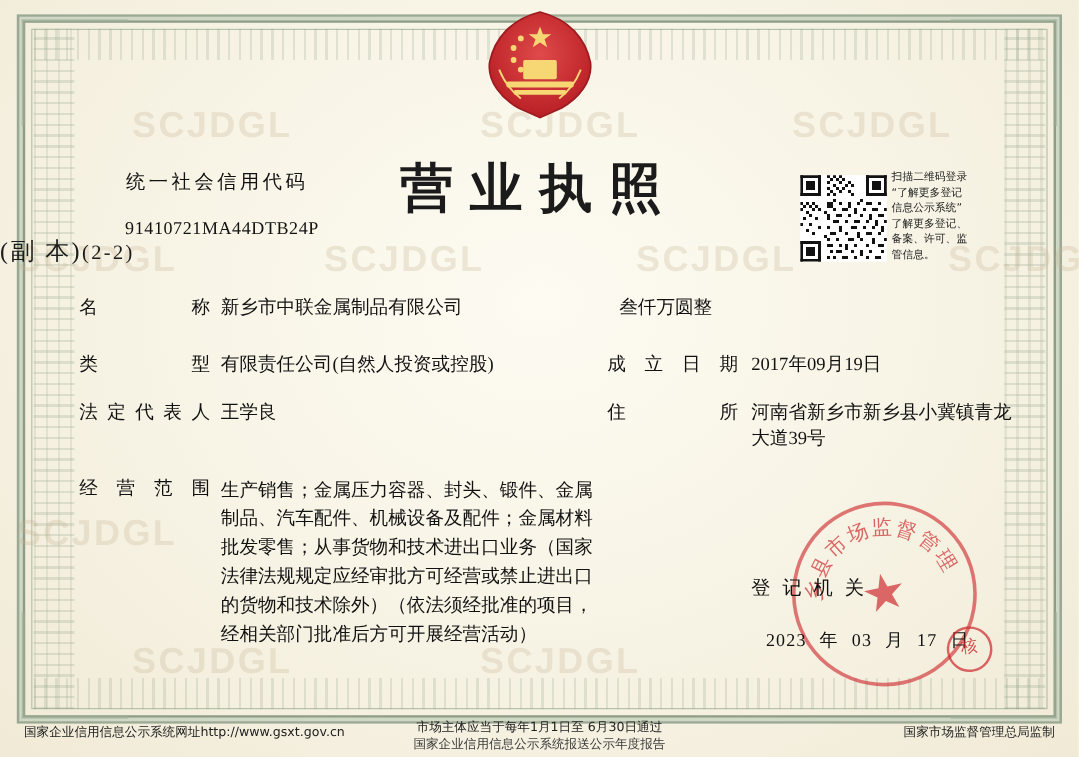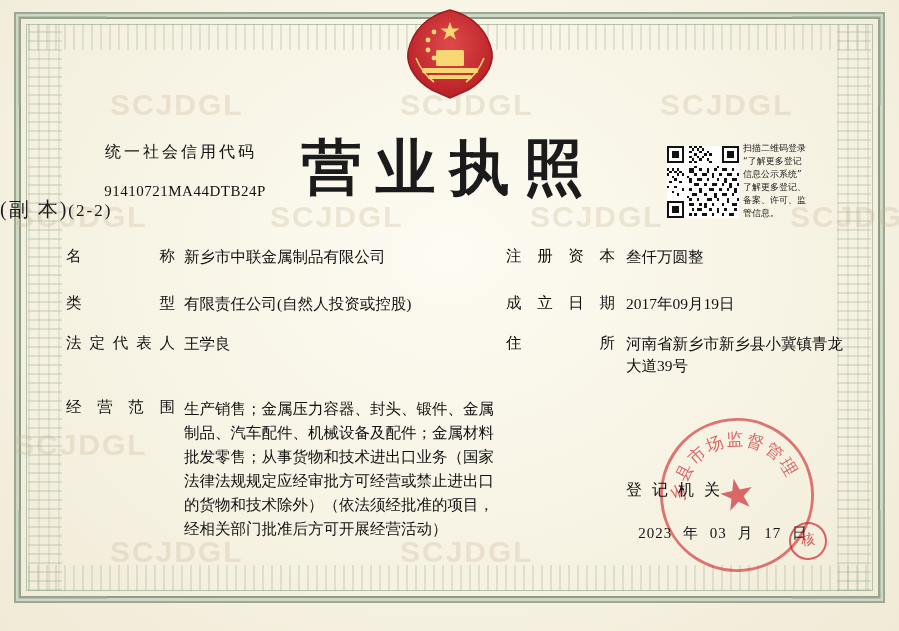--- a/index.html
+++ b/index.html
@@ -72,21 +72,21 @@
 
   
   .emblem{
     position:absolute;left:50%;transform:translateX(-50%);top:6px;
     width:108px;height:96px;
   }
 
   
   .title{
     position:absolute;left:0;right:0;top:128px;text-align:center;
-    font-size:60px;font-weight:bold;letter-spacing:14px;color:#1b1b1b;
+    font-size:44px;font-weight:bold;letter-spacing:14px;color:#1b1b1b;
     font-family:"DejaVu Serif",serif;
   }
   .subtitle{
     position:absolute;left:0;right:0;top:196px;
     font-size:20px;color:#1b1b1b;letter-spacing:2px;
   }
   .subtitle .num{font-size:17px;}
 
   
   .credit{
@@ -370,21 +370,20 @@
   </div>
 
   <div class="fields">
 
     <div class="rowpair">
       <div class="col-left" style="display:flex;">
         <div class="lbl">名　　称</div>
         <div class="val">新乡市中联金属制品有限公司</div>
       </div>
       <div class="col-right" style="display:flex;">
-        <div class="lbl-r">注册资本</div>
         <div class="val-r">叁仟万圆整</div>
       </div>
     </div>
 
     <div class="rowpair" style="margin-top:25px;">
       <div class="col-left" style="display:flex;">
         <div class="lbl">类　　型</div>
         <div class="val">有限责任公司(自然人投资或控股)</div>
       </div>
       <div class="col-right" style="display:flex;">
@@ -431,14 +430,22 @@
     <span>2023</span>
     <span>年</span>
     <span>03</span>
     <span>月</span>
     <span>17</span>
     <span>日</span>
   </div>
 
   <div class="stamp-small">核</div>
 
+  <div class="footer">
+    <div class="fl">国家企业信用信息公示系统网址http://www.gsxt.gov.cn</div>
+    <div class="fc">
+      <div>市场主体应当于每年1月1日至 6月30日通过</div>
+      <div class="l2">国家企业信用信息公示系统报送公示年度报告</div>
+    </div>
+    <div class="fr">国家市场监督管理总局监制</div>
+  </div>
 
 </div>
 
 </body></html>

